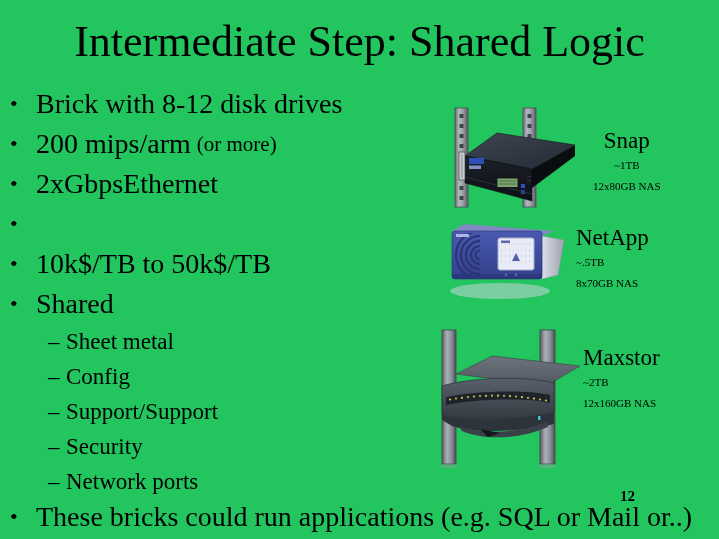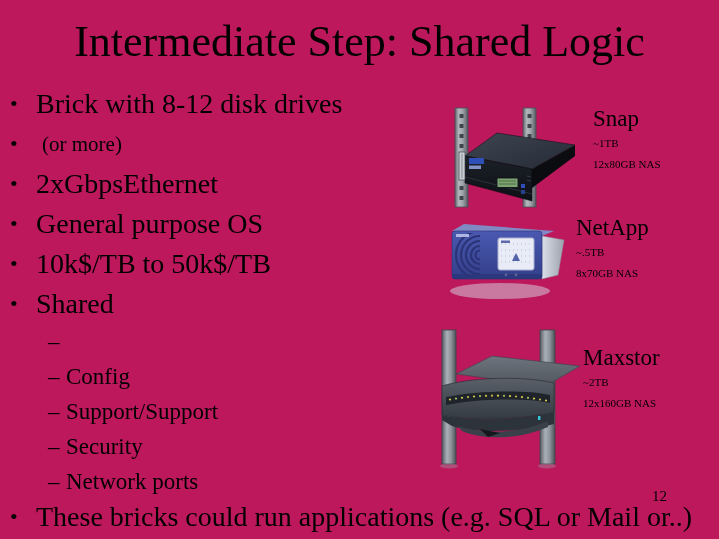--- a/index.html
+++ b/index.html
@@ -1,89 +1,90 @@
 <!DOCTYPE html>
 <html><head>
 <meta charset="utf-8">
 <style>
   html,body{margin:0;padding:0;background:#f6f6f6;}
   .slide{
-    position:relative;width:719px;height:539px;background:#be185d;
+    position:relative;width:719px;height:539px;background:#22c55e;
     font-family:"Liberation Serif","DejaVu Serif",serif;color:#000;overflow:hidden;
   }
   .title{
     position:absolute;left:0;right:0;top:16px;margin:0;
     text-align:center;font-size:44px;font-weight:400;white-space:nowrap;
   }
   ul{list-style:none;margin:0;padding:0;}
   .main-bullets{position:absolute;left:8px;top:84px;width:445px;}
   .main-bullets li{display:flex;align-items:center;height:40px;font-size:28px;white-space:nowrap;}
   .marker{display:inline-block;width:26px;padding-left:2px;flex:0 0 26px;font-size:22px;}
   .suffix{font-size:21px;margin-left:6px;}
   .sub-bullets{position:absolute;left:8px;top:324px;width:420px;}
   .sub-bullets li{display:flex;align-items:center;height:35px;font-size:23px;white-space:nowrap;}
   .sub-marker{display:inline-block;margin-left:40px;width:18px;flex:0 0 18px;font-size:23px;}
   .closing-bullet{
     position:absolute;left:8px;top:500px;width:708px;display:flex;align-items:center;
     height:34px;font-size:28px;white-space:nowrap;
   }
-  .page-number{position:absolute;left:652px;top:488px;font-size:15px;}
+  .page-number{position:absolute;left:620px;top:488px;font-size:15px;font-weight:bold;}
   .device-image{position:absolute;}
   .device-label{position:absolute;white-space:nowrap;}
   .device-name{font-size:23px;line-height:28px;}
   .device-detail{font-size:11px;line-height:21px;}
   #dev-snap-img{left:447px;top:104px;}
-  #lbl-snap{left:593px;top:105px;}
+  #lbl-snap{left:593px;top:127px;text-align:center;}
   #dev-netapp-img{left:446px;top:211px;}
-  #lbl-netapp{left:576px;top:214px;}
+  #lbl-netapp{left:576px;top:224px;}
   #dev-maxstor-img{left:428px;top:328px;}
   #lbl-maxstor{left:583px;top:344px;}
 </style>
 </head>
 <body>
 
 <div class="slide">
 
   <h1 class="title">Intermediate Step: Shared Logic</h1>
 
   <ul class="main-bullets">
     <li>
       <span class="marker">•</span>
       <span>Brick with 8-12 disk drives</span>
       <span class="suffix"></span>
     </li>
     <li>
       <span class="marker">•</span>
+      <span>200 mips/arm</span>
       <span class="suffix">(or more)</span>
     </li>
     <li>
       <span class="marker">•</span>
       <span>2xGbpsEthernet</span>
       <span class="suffix"></span>
     </li>
     <li>
       <span class="marker">•</span>
-      <span>General purpose OS</span>
       <span class="suffix"></span>
     </li>
     <li>
       <span class="marker">•</span>
       <span>10k$/TB to 50k$/TB</span>
       <span class="suffix"></span>
     </li>
     <li>
       <span class="marker">•</span>
       <span>Shared</span>
       <span class="suffix"></span>
     </li>
   </ul>
 
   <ul class="sub-bullets">
     <li>
       <span class="sub-marker">–</span>
+      <span>Sheet metal</span>
     </li>
     <li>
       <span class="sub-marker">–</span>
       <span>Config</span>
     </li>
     <li>
       <span class="sub-marker">–</span>
       <span>Support/Support</span>
     </li>
     <li>

